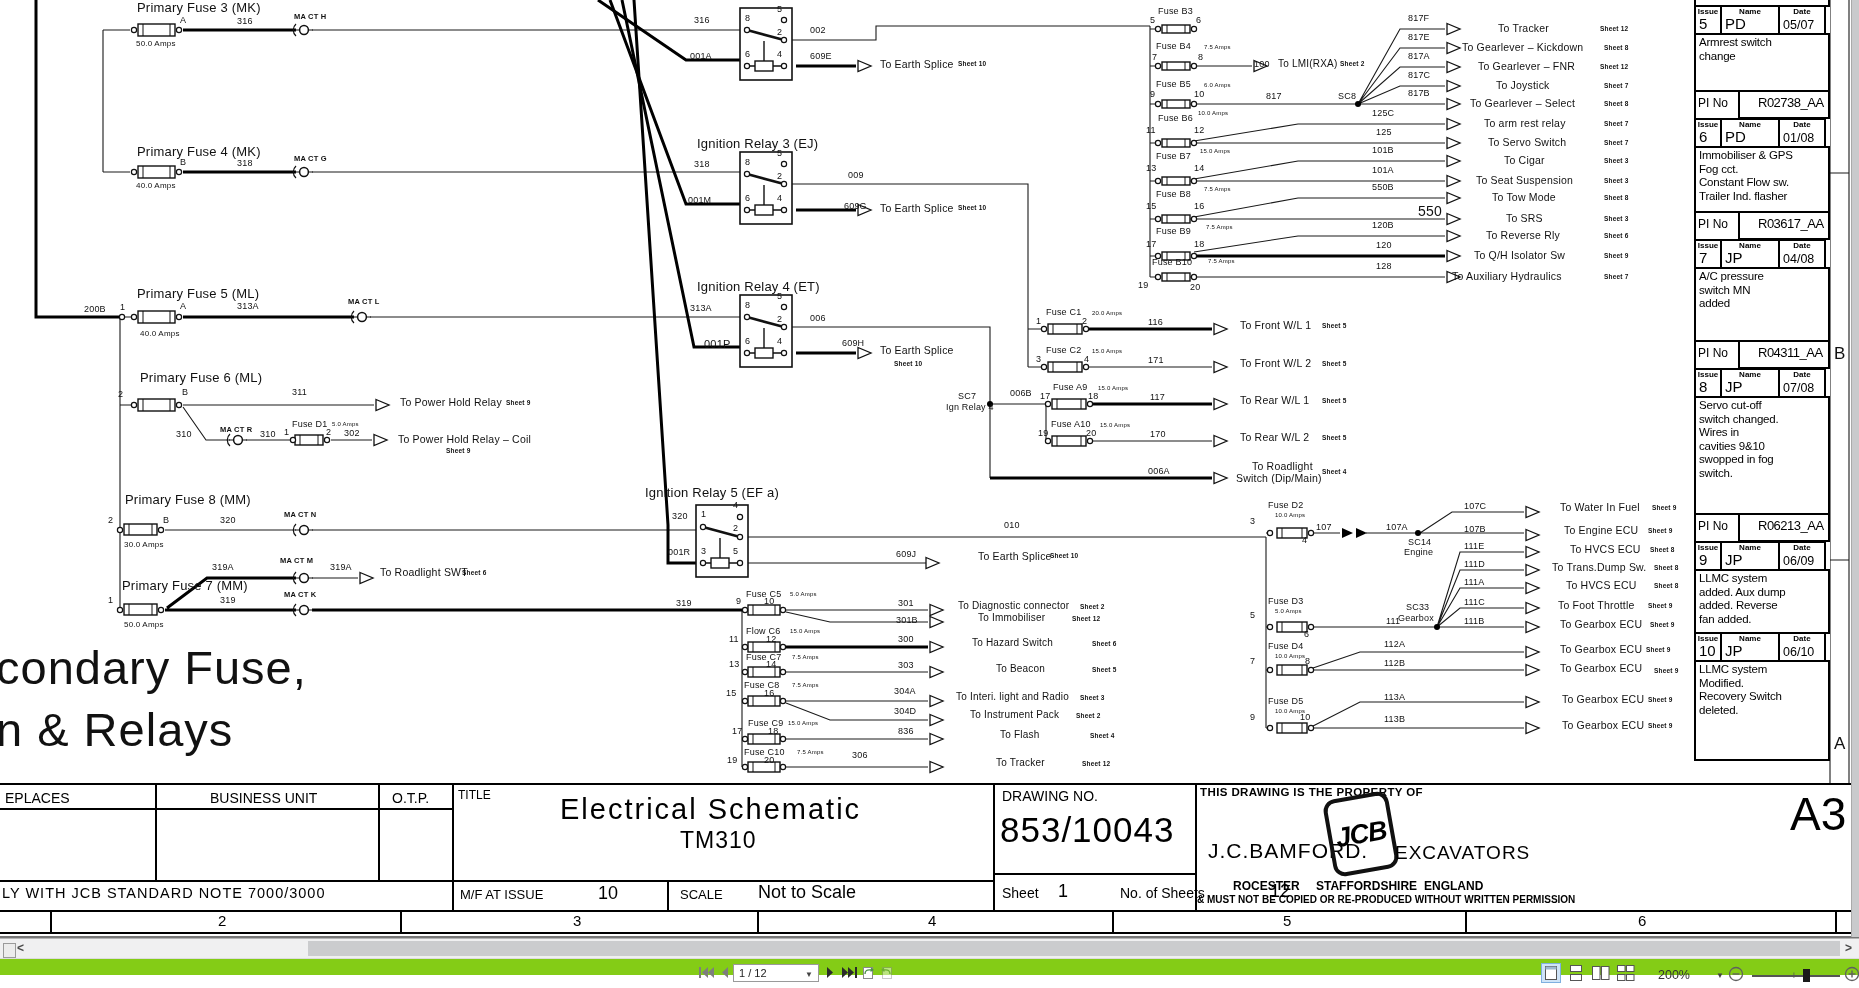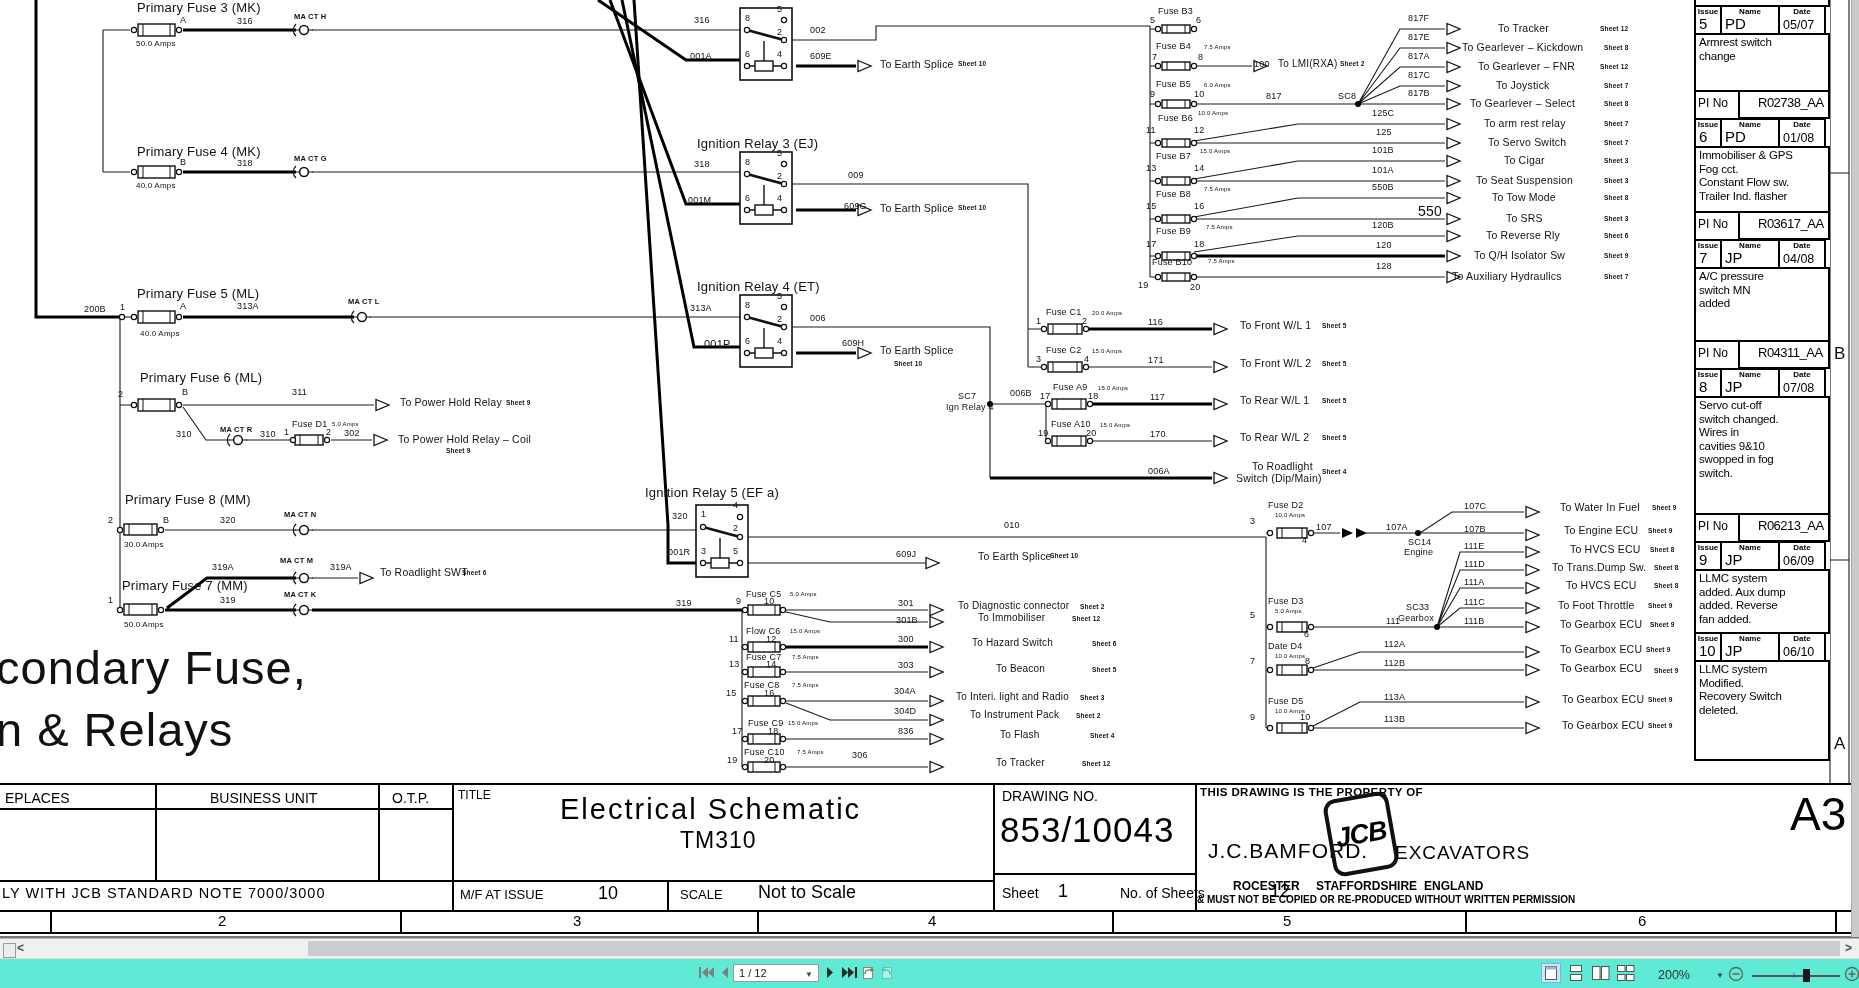--- a/index.html
+++ b/index.html
@@ -29,21 +29,21 @@
   .tb-text{position:absolute;white-space:nowrap;color:#000;line-height:1;}
   #jcb-logo{position:absolute;left:1328px;top:10px;width:58px;height:70px;border:4px solid #111;border-radius:12px;transform:rotate(-10deg);display:flex;align-items:center;justify-content:center;}
   #jcb-logo span{font-size:27px;font-weight:bold;font-style:italic;letter-spacing:-1px;}
   
   #page-edge{position:absolute;left:0;top:936px;width:1859px;height:2px;background:#777;}
   #hscroll{position:absolute;left:0;top:938px;width:1859px;height:20px;background:#f0f0f1;border-top:1px solid #b5b5b5;box-sizing:border-box;}
   #hscroll .corner{position:absolute;left:3px;top:4px;width:11px;height:13px;background:#ececec;border:1px solid #9a9a9a;}
   .scroll-arrow{position:absolute;top:2px;font-size:12px;font-weight:bold;color:#4a4a4a;}
   #hthumb{position:absolute;left:308px;top:2px;width:1532px;height:15px;background:#cbccce;}
   #vscroll{position:absolute;left:1851px;top:0;width:8px;height:937px;background:#c9cacc;border-left:1px solid #aaa;box-sizing:border-box;}
-  #toolbar{position:absolute;left:0;top:958px;width:1859px;height:30px;background:#5eead4;border-top:1px solid #dcdcdc;box-sizing:border-box;}
+  #toolbar{position:absolute;left:0;top:958px;width:1859px;height:17px;background:#84cc16;border-top:1px solid #dcdcdc;box-sizing:border-box;}
   .tb-btn{position:absolute;top:6px;cursor:default;}
   #pagebox{position:absolute;left:733px;top:5px;width:86px;height:18px;background:#fff;border:1px solid #9a9a9a;font-size:11px;color:#222;padding:0 14px 0 5px;box-sizing:border-box;font-family:"Liberation Sans",sans-serif;}
   #pagebox-caret{position:absolute;left:805px;top:11px;font-size:8px;color:#444;}
   .layout-icon{position:absolute;top:4px;width:20px;height:20px;display:flex;align-items:center;justify-content:center;}
   .layout-icon.selected{background:#cfe4f8;border:1px solid #7fb0e0;box-sizing:border-box;}
   #zoomlabel{position:absolute;left:1658px;top:9px;font-size:12.5px;color:#333;}
   #zoomcaret{position:absolute;left:1716px;top:12px;font-size:8px;color:#444;}
   #zoomslider{position:absolute;left:1752px;top:16px;width:88px;height:2px;background:#555;}
   #zoomtick{position:absolute;left:1791px;top:11px;font-size:10px;color:#555;}
   #zoomthumb{position:absolute;left:1803px;top:10px;width:7px;height:13px;background:#1a1a1a;}
@@ -586,21 +586,21 @@
         <span class="sl" style="left: 1464px; top: 617px; font-size: 9px;">111B</span>
         <span class="sl" style="left: 1560px; top: 619px; font-size: 10.5px;">To Gearbox ECU</span>
         <span class="sl" style="left: 1650px; top: 622px; font-size: 6.5px; font-weight: 700;">Sheet 9</span>
         <span class="sl" style="left: 1268px; top: 597px; font-size: 9px;">Fuse D3</span>
         <span class="sl" style="left: 1275px; top: 608px; font-size: 6px;">5.0 Amps</span>
         <span class="sl" style="left: 1250px; top: 611px; font-size: 9px;">5</span>
         <span class="sl" style="left: 1304px; top: 630px; font-size: 9px;">6</span>
         <span class="sl" style="left: 1386px; top: 617px; font-size: 9px;">111</span>
         <span class="sl" style="left: 1406px; top: 603px; font-size: 9px;">SC33</span>
         <span class="sl" style="left: 1398px; top: 614px; font-size: 9px;">Gearbox</span>
-        <span class="sl" style="left: 1268px; top: 642px; font-size: 9px;">Date D4</span>
+        <span class="sl" style="left: 1268px; top: 642px; font-size: 9px;">Fuse D4</span>
         <span class="sl" style="left: 1275px; top: 653px; font-size: 6px;">10.0 Amps</span>
         <span class="sl" style="left: 1250px; top: 657px; font-size: 9px;">7</span>
         <span class="sl" style="left: 1305px; top: 657px; font-size: 9px;">8</span>
         <span class="sl" style="left: 1384px; top: 640px; font-size: 9px;">112A</span>
         <span class="sl" style="left: 1560px; top: 644px; font-size: 10.5px;">To Gearbox ECU</span>
         <span class="sl" style="left: 1646px; top: 647px; font-size: 6.5px; font-weight: 700;">Sheet 9</span>
         <span class="sl" style="left: 1384px; top: 659px; font-size: 9px;">112B</span>
         <span class="sl" style="left: 1560px; top: 663px; font-size: 10.5px;">To Gearbox ECU</span>
         <span class="sl" style="left: 1654px; top: 668px; font-size: 6.5px; font-weight: 700;">Sheet 9</span>
         <span class="sl" style="left: 1268px; top: 697px; font-size: 9px;">Fuse D5</span>

